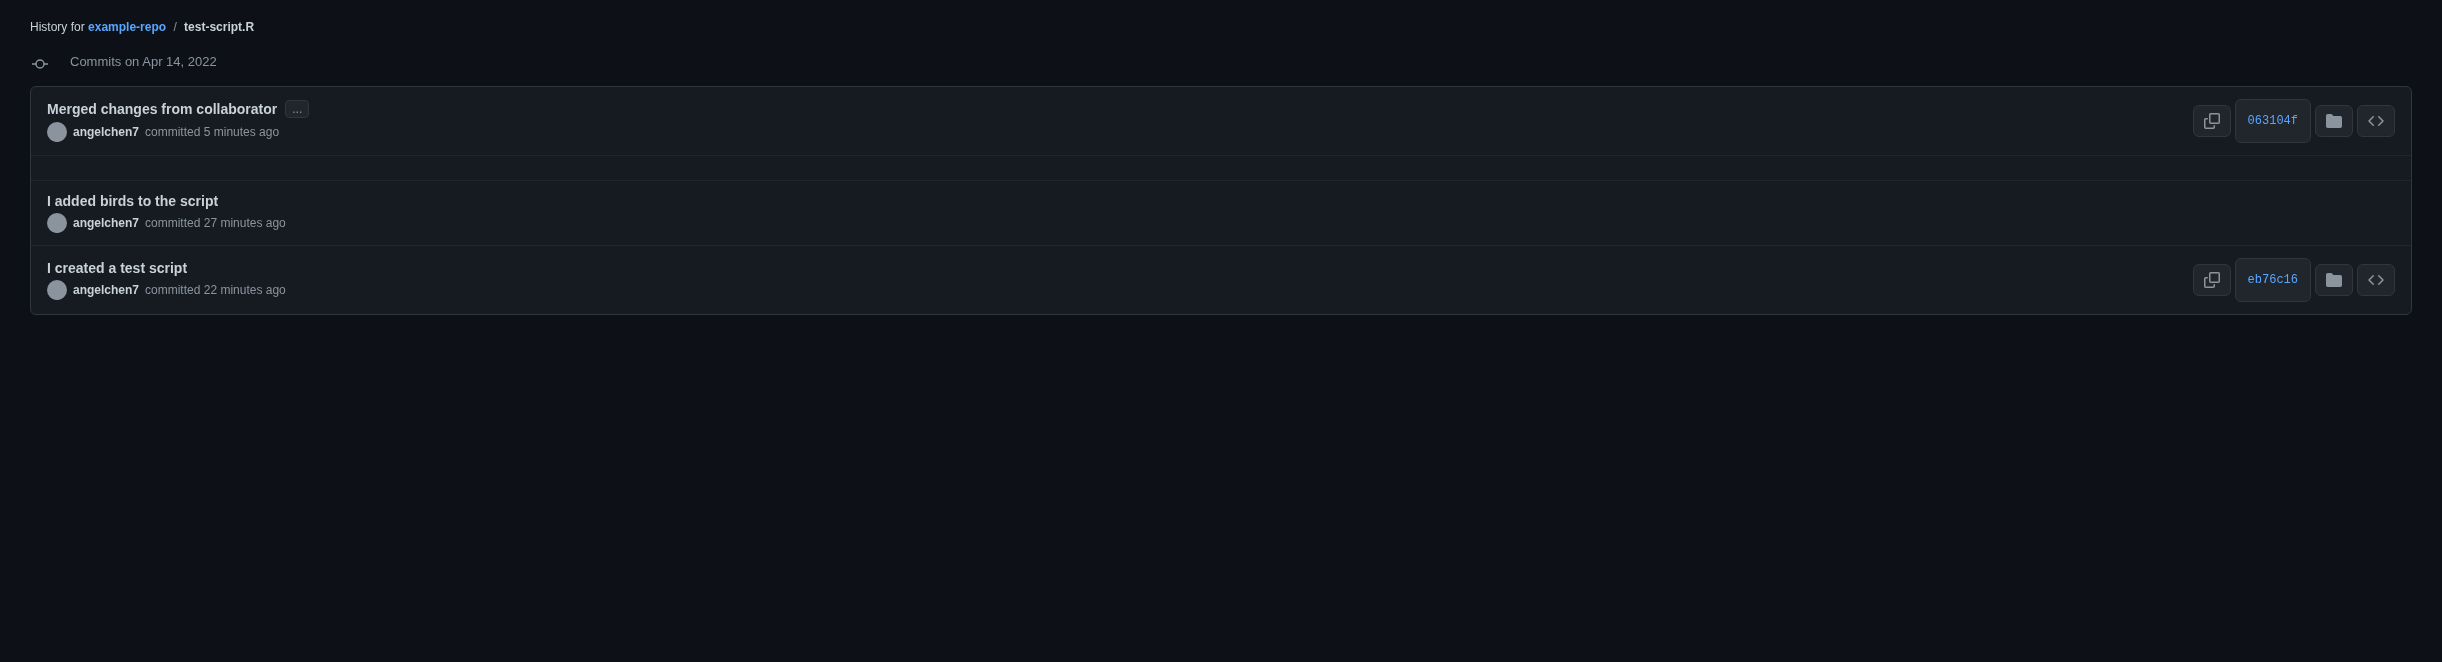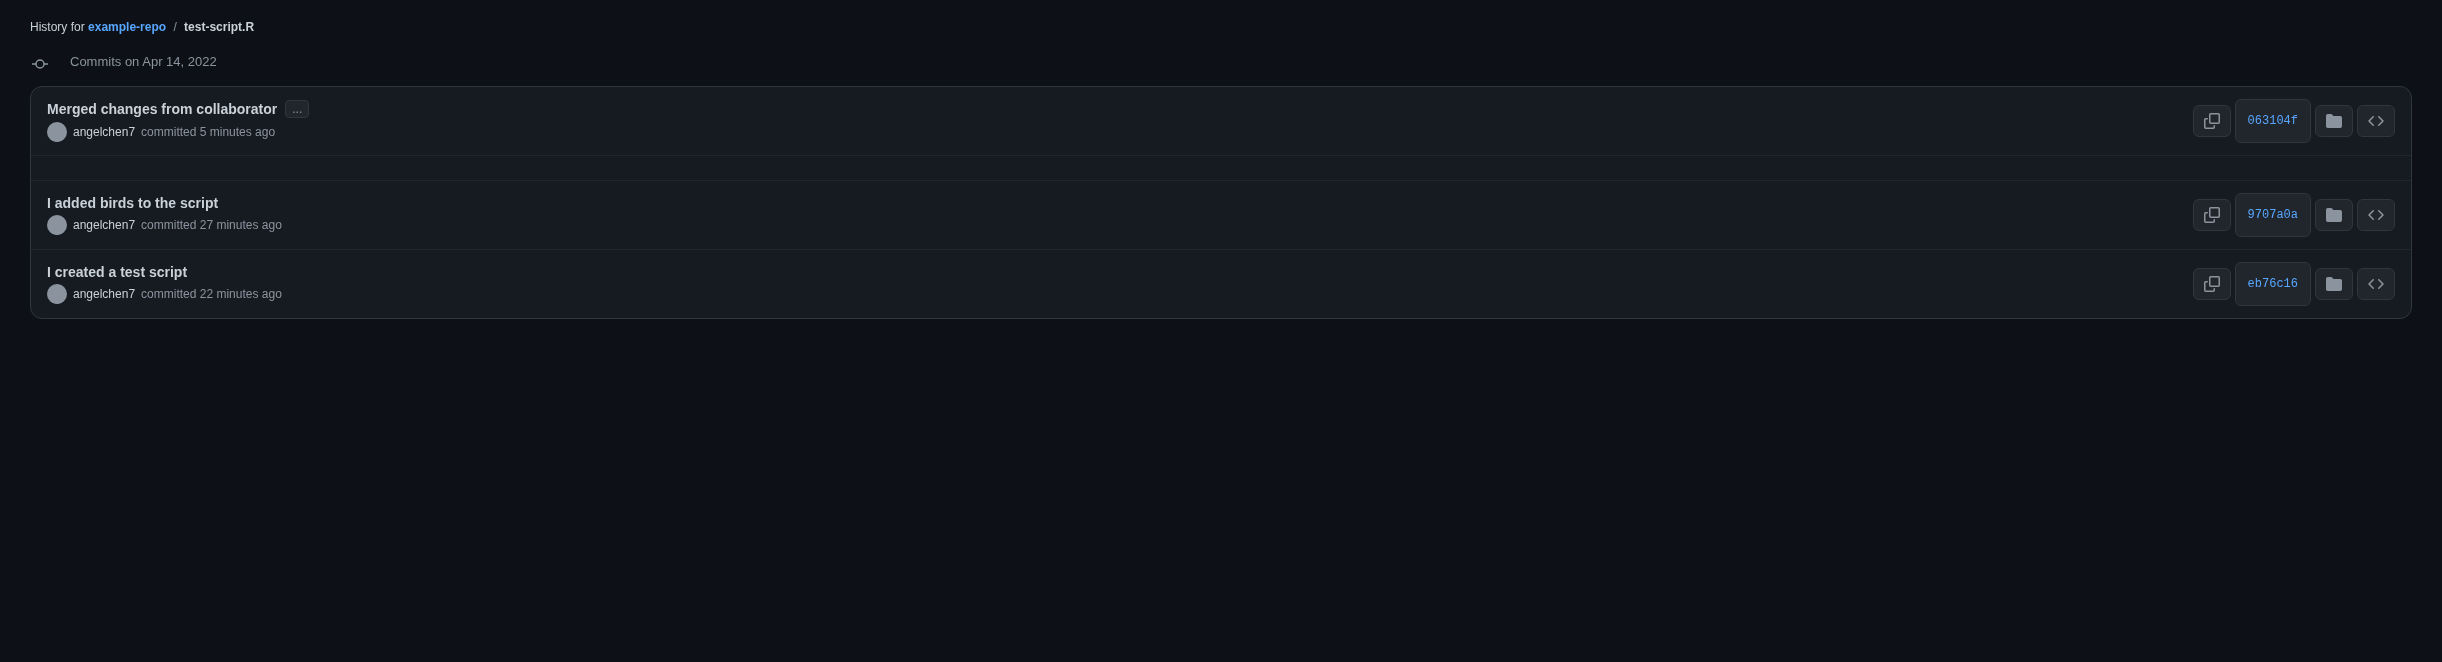--- a/index.html
+++ b/index.html
@@ -53,21 +53,21 @@
       display: flex;
       align-items: center;
       justify-content: center;
       width: 20px;
       height: 20px;
       color: #8b949e;
     }
 
     .commits-list {
       border: 1px solid #30363d;
-      border-radius: 12px;
+      border-radius: 6px;
       overflow: hidden;
       background: #161b22;
       margin-top: 12px;
     }
 
     .commit-row {
       display: flex;
       align-items: center;
       justify-content: space-between;
       padding: 12px 16px;
@@ -127,21 +127,21 @@
       justify-content: center;
       overflow: hidden;
     }
 
     .commit-avatar svg {
       width: 20px;
       height: 20px;
     }
 
     .commit-author {
-      font-weight: 400;
+      font-weight: 700;
       color: #c9d1d9;
     }
 
     .commit-actions {
       display: flex;
       align-items: center;
       gap: 4px;
       flex-shrink: 0;
     }
 
@@ -254,39 +254,20 @@
         <div class="commit-avatar">
           <svg viewBox="0 0 20 20" fill="#8b949e" xmlns="http://www.w3.org/2000/svg">
             <circle cx="10" cy="7" r="4" fill="#8b949e"></circle>
             <ellipse cx="10" cy="17" rx="7" ry="4" fill="#8b949e"></ellipse>
           </svg>
         </div>
         <span class="commit-author">angelchen7</span>
         <span>committed 27 minutes ago</span>
       </div>
     </div>
-    <div class="commit-actions">
-      <button class="action-btn" title="Copy full SHA">
-        <svg class="action-icon" viewBox="0 0 16 16" fill="currentColor">
-          <path d="M0 6.75C0 5.784.784 5 1.75 5h1.5a.75.75 0 010 1.5h-1.5a.25.25 0 00-.25.25v7.5c0 .138.112.25.25.25h7.5a.25.25 0 00.25-.25v-1.5a.75.75 0 011.5 0v1.5A1.75 1.75 0 019.25 16h-7.5A1.75 1.75 0 010 14.25v-7.5z"></path>
-          <path d="M5 1.75C5 .784 5.784 0 6.75 0h7.5C15.216 0 16 .784 16 1.75v7.5A1.75 1.75 0 0114.25 11h-7.5A1.75 1.75 0 015 9.25v-7.5zm1.75-.25a.25.25 0 00-.25.25v7.5c0 .138.112.25.25.25h7.5a.25.25 0 00.25-.25v-7.5a.25.25 0 00-.25-.25h-7.5z"></path>
-        </svg>
-      </button>
-      <a class="commit-hash-btn">9707a0a</a>
-      <button class="action-btn" title="Browse the repository at this point">
-        <svg class="action-icon" viewBox="0 0 16 16" fill="currentColor">
-          <path d="M1.75 1A1.75 1.75 0 000 2.75v10.5C0 14.216.784 15 1.75 15h12.5A1.75 1.75 0 0016 13.25v-8.5A1.75 1.75 0 0014.25 3H7.5a.25.25 0 01-.2-.1l-.9-1.2C6.07 1.26 5.55 1 5 1H1.75z"></path>
-        </svg>
-      </button>
-      <button class="action-btn" title="View commit details">
-        <svg class="action-icon" viewBox="0 0 16 16" fill="currentColor">
-          <path d="M4.72 3.22a.75.75 0 011.06 1.06L2.06 8l3.72 3.72a.75.75 0 11-1.06 1.06L.47 8.53a.75.75 0 010-1.06l4.25-4.25zm6.56 0a.75.75 0 10-1.06 1.06L13.94 8l-3.72 3.72a.75.75 0 101.06 1.06l4.25-4.25a.75.75 0 000-1.06l-4.25-4.25z"></path>
-        </svg>
-      </button>
-    </div>
   </div>
 
   <div class="commit-row">
     <div class="commit-info">
       <div class="commit-title-row">
         <span class="commit-title">I created a test script</span>
       </div>
       <div class="commit-meta">
         <div class="commit-avatar">
           <svg viewBox="0 0 20 20" fill="#8b949e" xmlns="http://www.w3.org/2000/svg">

